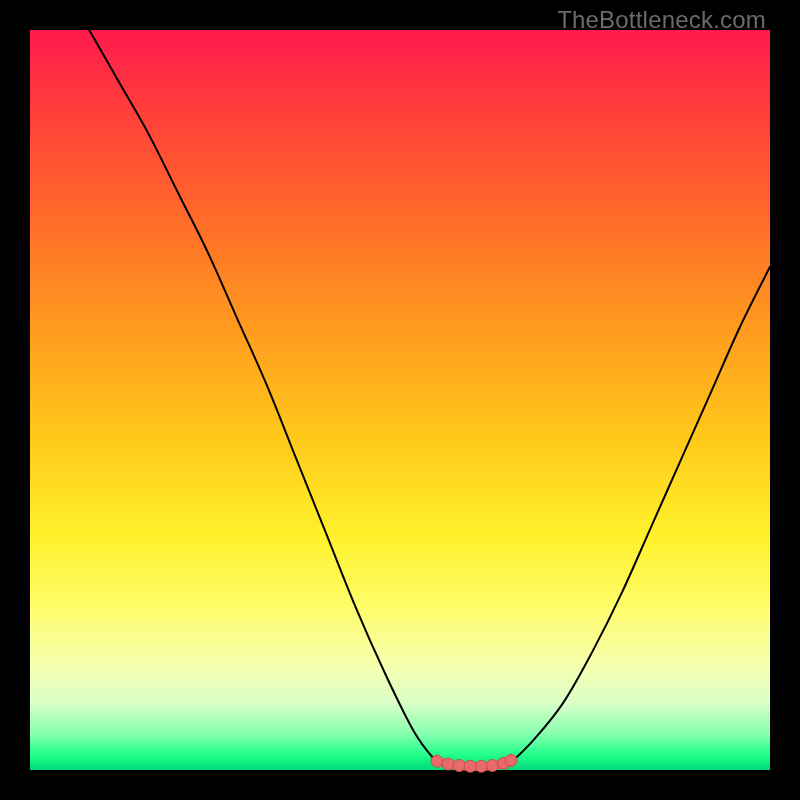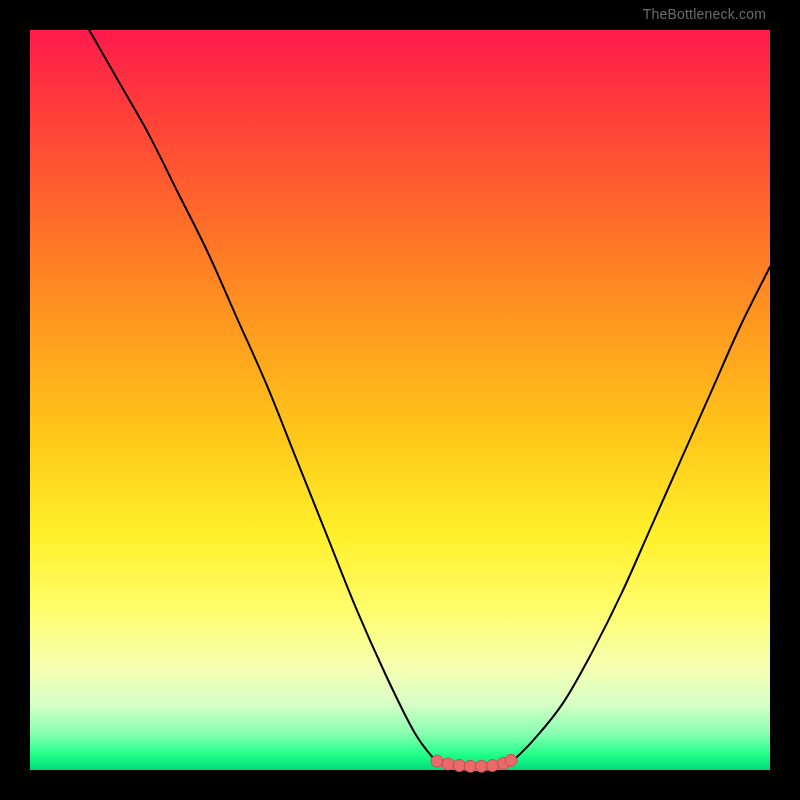--- a/index.html
+++ b/index.html
@@ -36,21 +36,21 @@
       #8affb0 95%,
       #1fff8a 98%,
       #00d97a 100%
     );
   }
   .watermark {
     position: absolute;
     top: 6px;
     right: 34px;
     color: #6b6b6b;
-    font-size: 14px;
+    font-size: 24px;
     font-weight: 400;
     letter-spacing: 0.2px;
     user-select: none;
   }
   svg.curves {
     position: absolute;
     left: 0;
     top: 0;
     width: 740px;
     height: 740px;

